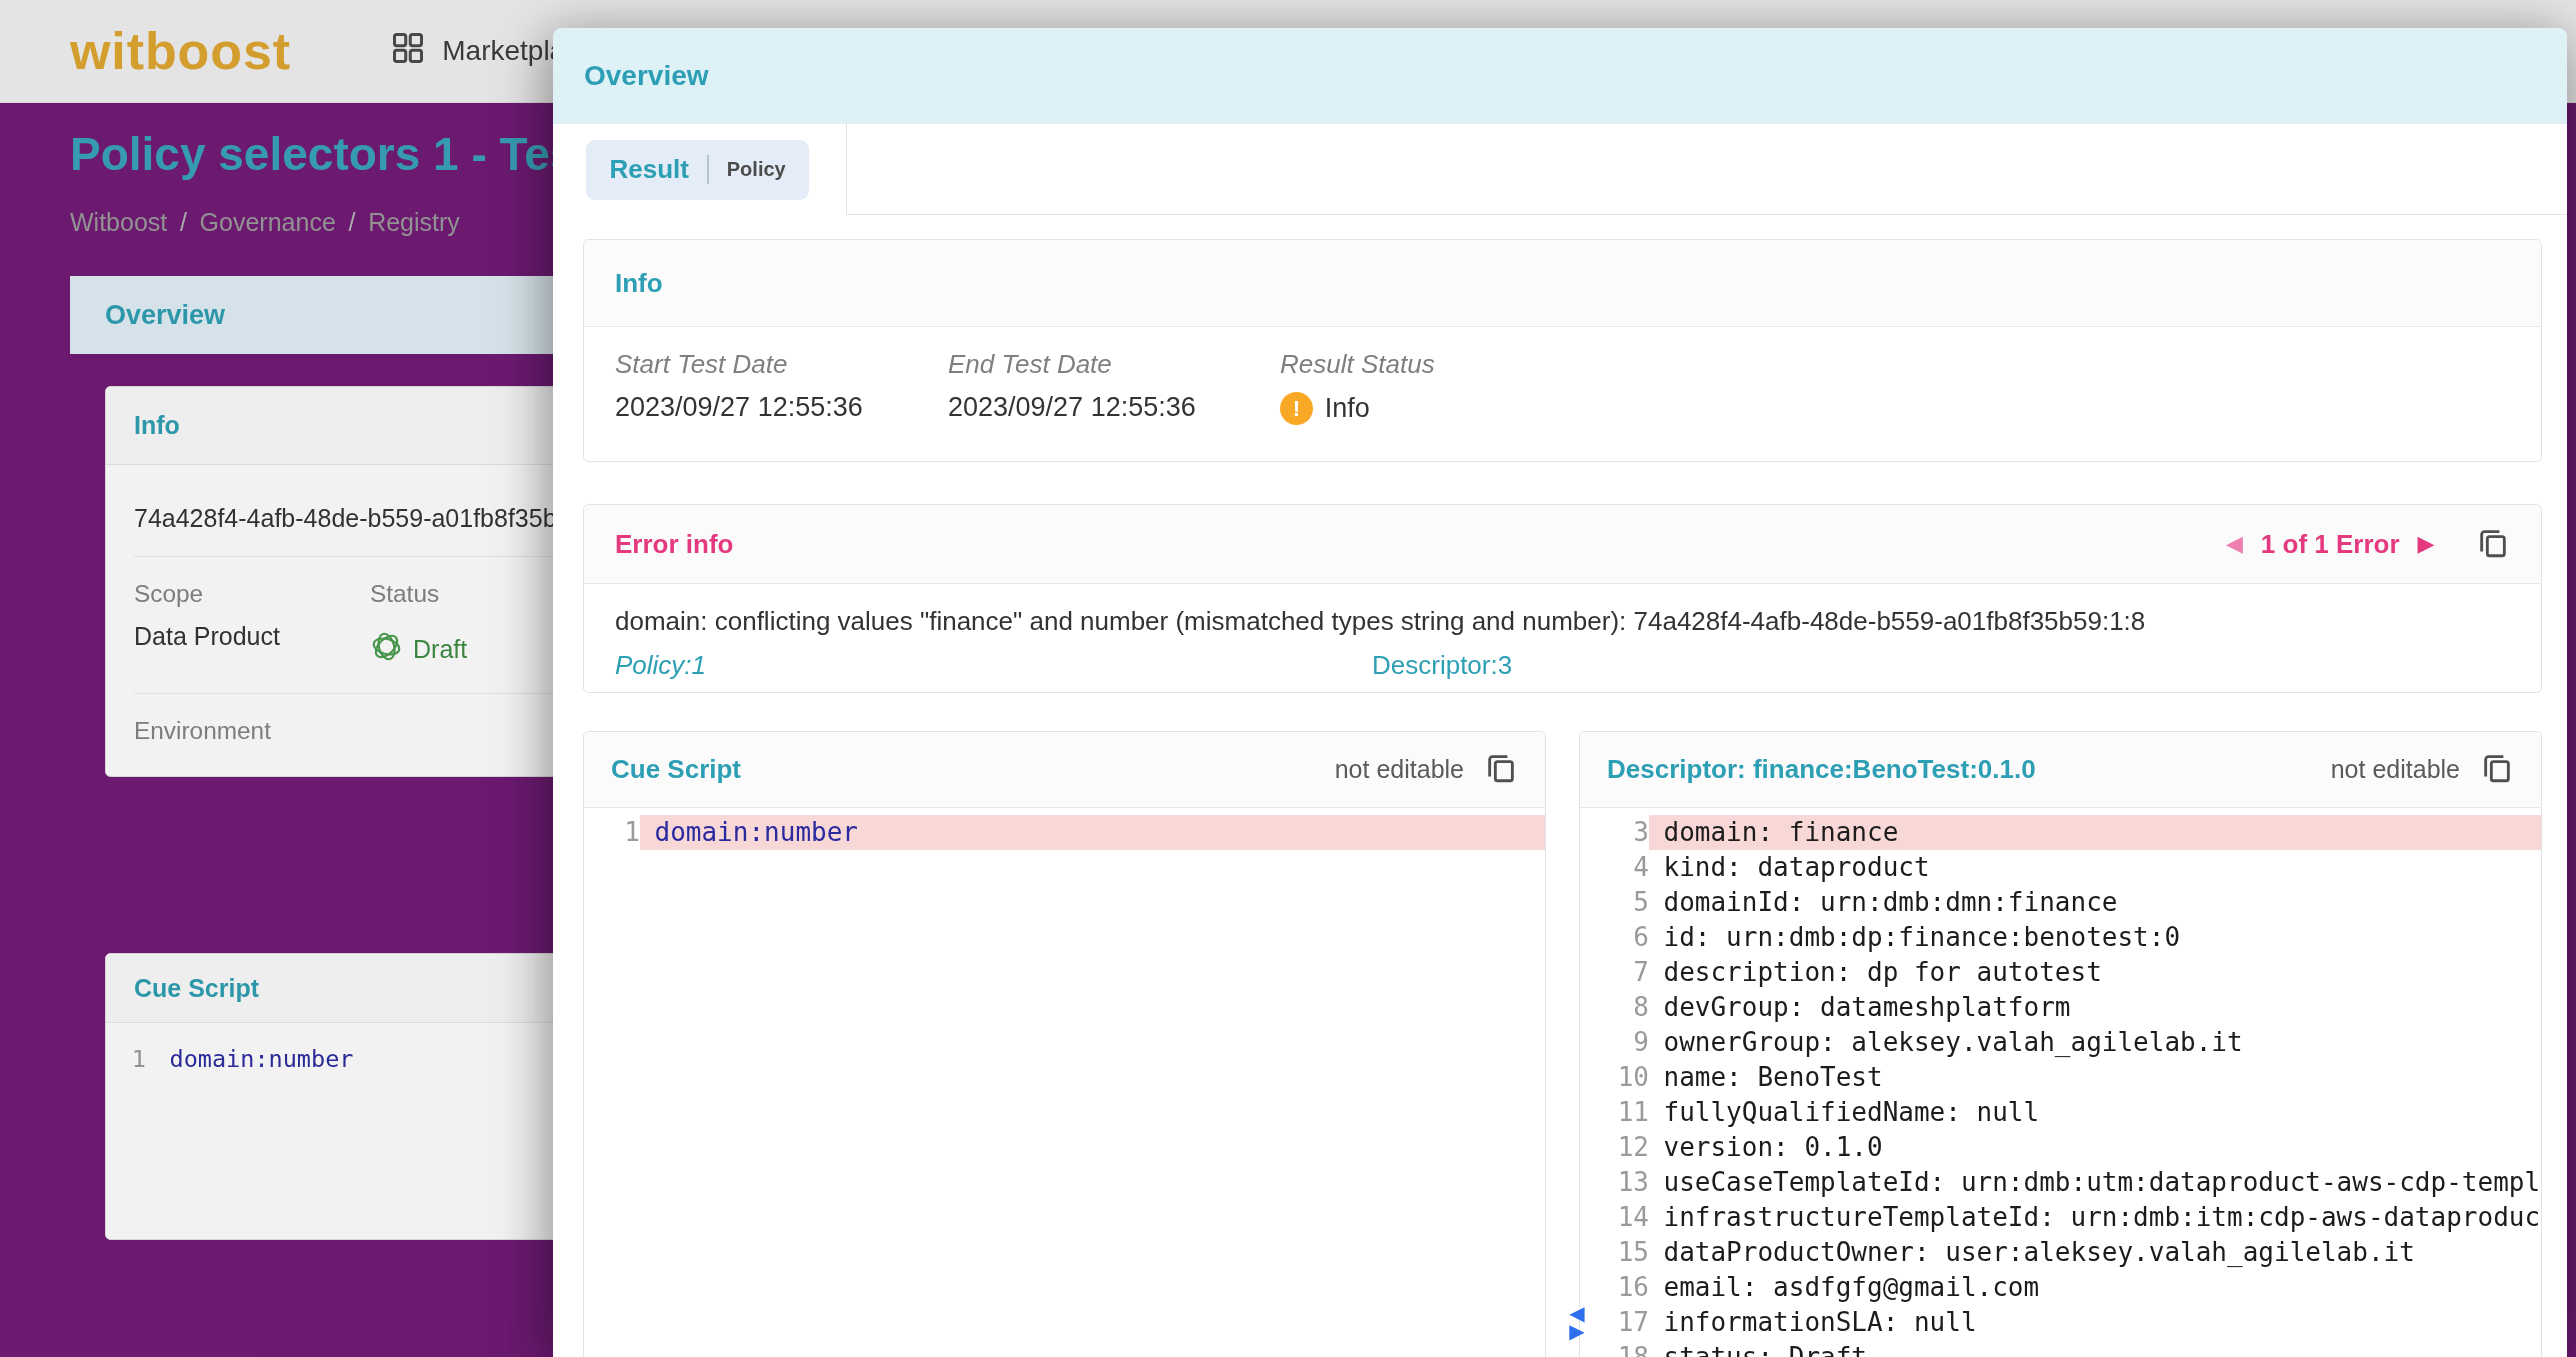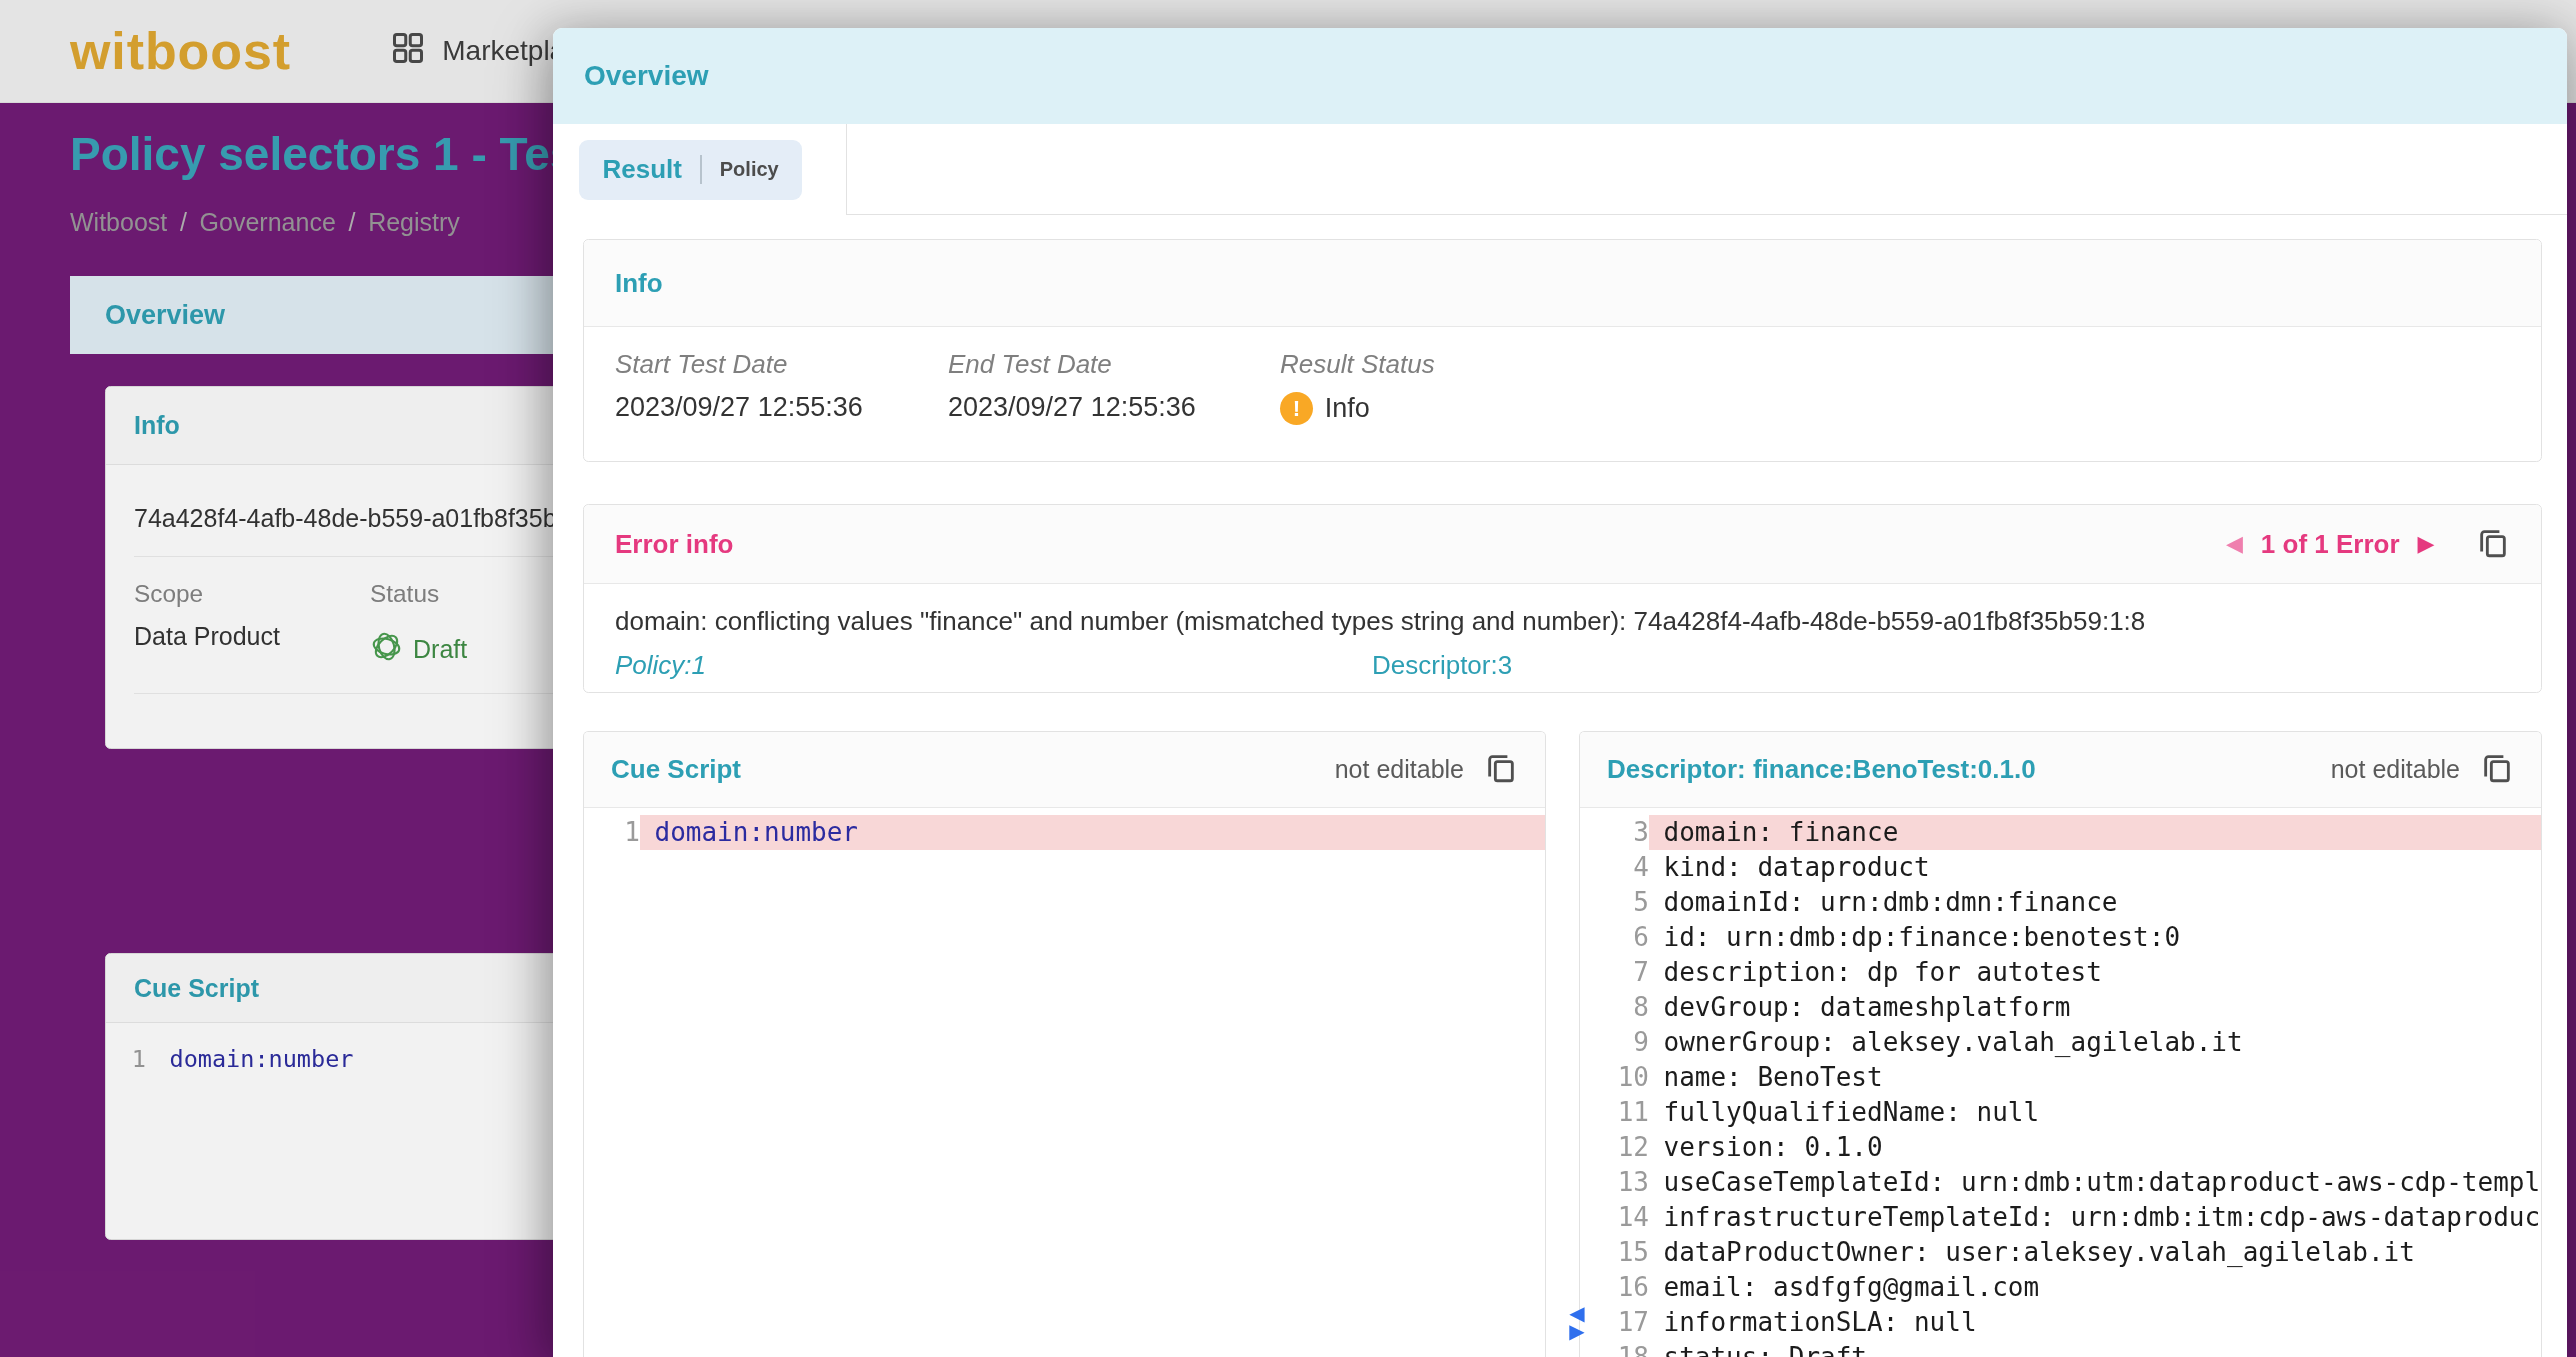--- a/index.html
+++ b/index.html
@@ -35,21 +35,21 @@
   .backdrop{position:absolute;inset:0;background:rgba(40,40,40,0.06);z-index:5;}
 
   
   .modal{position:absolute;left:553px;top:28px;width:2014px;height:1330px;background:#fff;border-radius:9px 9px 0 0;
          box-shadow:0 16.3px 63px rgba(0,0,0,0.35),-9px 0 41px rgba(0,0,0,0.12);display:flex;flex-direction:column;overflow:hidden;z-index:10;}
   .modal-head{height:96px;flex:0 0 auto;background:#ddf1f7;display:flex;align-items:center;padding:0 31px;}
   .modal-title{font-size:28px;font-weight:bold;color:#2d9fb4;}
   .modal-tabs{height:91px;flex:0 0 auto;display:flex;}
   .tabs-cell{width:294px;border-right:0.9px solid #e2e2e2;display:flex;align-items:center;padding-left:26px;}
   .tabs-rest{flex:1;border-bottom:0.9px solid #e2e2e2;}
-  .pill{height:60px;background:#e4edf7;border-radius:9px;display:flex;align-items:center;padding:0 23.5px;gap:18px;}
+  .pill{height:60px;background:#e4edf7;border-radius:9px;display:flex;align-items:center;padding:0 23.5px;gap:18px;margin-left:7px;}
   .pill .tab-result{color:#2d9fb4;font-weight:bold;font-size:26px;}
   .pill .vsep{width:1.8px;height:29px;background:#b7c3cd;}
   .pill .tab-policy{color:#4c4c4c;font-weight:bold;font-size:20px;}
   .modal-content{flex:1;min-height:0;padding:24.4px 25px 0 30px;display:flex;flex-direction:column;}
   .m-card{border:0.9px solid #e2e2e2;border-radius:5.4px;background:#fff;}
   .m-card-head{height:87px;background:#fbfbfb;border-bottom:0.9px solid #e8e8e8;display:flex;align-items:center;justify-content:space-between;padding:0 31px;border-radius:5.4px 5.4px 0 0;}
   .m-card-title{font-size:26px;font-weight:bold;color:#2d9fb4;white-space:nowrap;}
   .m-info{margin-bottom:42px;flex:0 0 auto;}
   .m-info-body{display:flex;padding:22px 31px 36px;}
   .m-col1{width:333px;}
@@ -140,20 +140,21 @@
                   <ellipse cx="12" cy="12" rx="9.5" ry="5.5" transform="rotate(15 12 12)"></ellipse>
                   <ellipse cx="12" cy="12" rx="9.5" ry="5.5" transform="rotate(75 12 12)"></ellipse>
                   <ellipse cx="12" cy="12" rx="9.5" ry="5.5" transform="rotate(135 12 12)"></ellipse>
                 </g>
               </svg>
           </span>
           <span>Draft</span>
         </div>
       </div>
       <div class="hdiv"></div>
+      <div class="f-label">Environment</div>
     </div>
   </section>
 
   <section class="card bg-cue-card">
     <div class="card-head bg-cue-head">
       <span class="card-title">Cue Script</span>
     </div>
     <div class="bg-cue-body">
       <span class="gut">1</span>
       <span class="code">domain:number</span>

